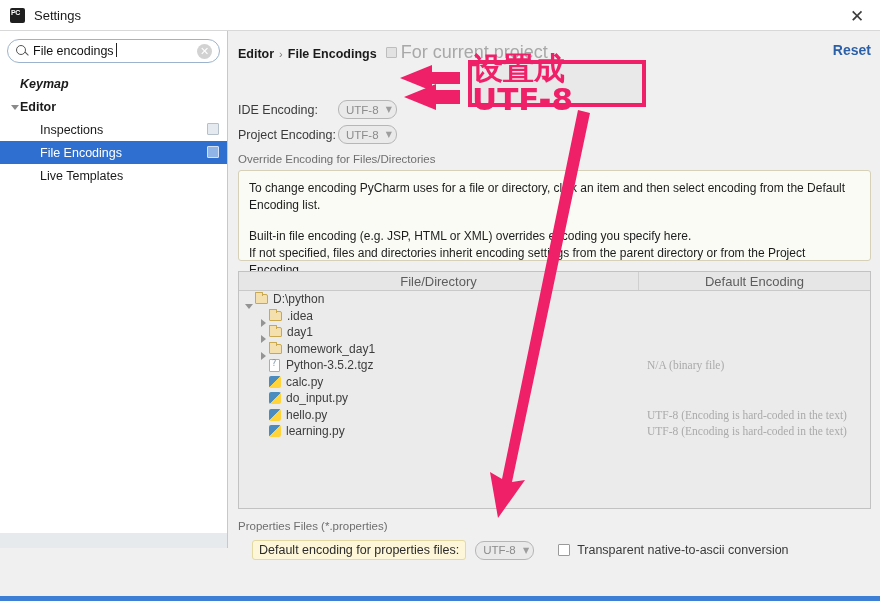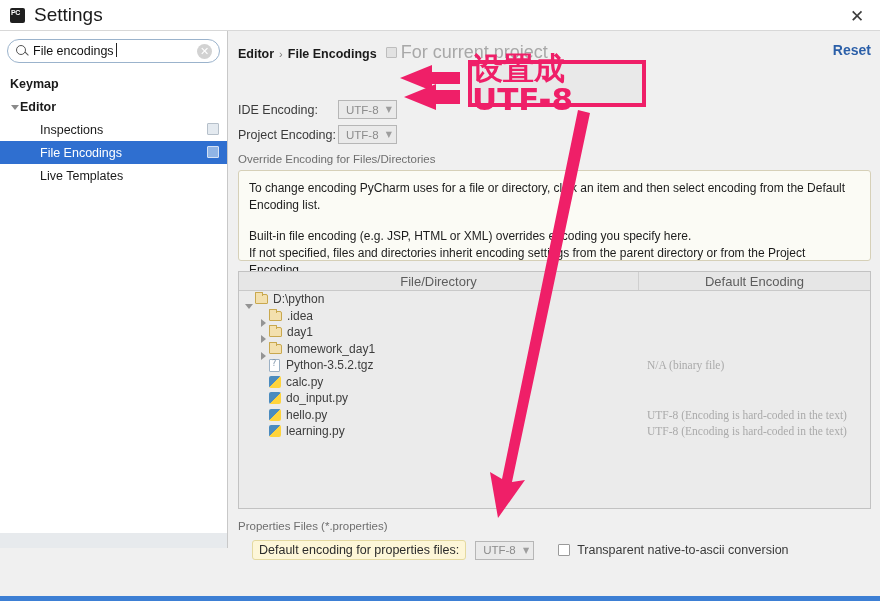--- a/index.html
+++ b/index.html
@@ -26,21 +26,21 @@
     width: 15px; height: 15px; margin-left: 10px;
     background: #1f1f1f; border-radius: 2px;
     position: relative; flex: none;
   }
   .pc-icon::after {
     content: "PC"; position: absolute; left: 1px; top: 1px;
     font-size: 7px; color: #ffffff; font-weight: bold;
     letter-spacing: -0.5px; font-family: "Liberation Sans", sans-serif;
   }
   .title-text {
-    margin-left: 9px; font-size: 19px; color: #1a1a1a;
+    margin-left: 9px; font-size: 13px; color: #1a1a1a;
   }
   .close-btn {
     position: absolute; right: 0; top: 0; width: 46px; height: 31px;
     display: flex; align-items: center; justify-content: center;
     font-size: 17px; color: #3c3c3c; cursor: pointer;
     font-family: "DejaVu Sans", sans-serif;
   }
 
   
   .left-panel {
@@ -132,21 +132,21 @@
     font-size: 14px; color: #2b5fa8; cursor: pointer; font-weight: bold;
   }
 
   .enc-row {
     position: absolute; display: flex; align-items: center;
     font-size: 12.5px; color: #3a3a3a;
   }
   .enc-label { width: 100px; }
   .combo {
     height: 19px; min-width: 59px; border: 1px solid #b6b6b6;
-    background: #eaeaea; border-radius: 0;
+    background: #eaeaea; border-radius: 9px;
     display: flex; align-items: center; justify-content: space-between;
     padding: 0 4px 0 7px; font-size: 11.5px; color: #8c8c8c; cursor: pointer;
   }
   .combo .caret {
     margin-left: 5px; font-size: 8px; color: #9d9d9d;
     font-family: "DejaVu Sans", sans-serif;
   }
 
   .sect-title {
     position: absolute; font-size: 11.5px; color: #6e6e6e;
@@ -287,21 +287,21 @@
 
   <div class="left-panel">
     <div class="search-wrap">
       <div class="search-box">
         <span class="search-ico"></span>
         <span class="search-val">File encodings</span>
         <span class="clear-ico">✕</span>
       </div>
     </div>
     <div class="tree" id="sidebar-tree">
-        <div class="tree-row bold" style="padding-left: 0;">
+        <div class="tree-row bold" style="padding-left: 10px; font-style: italic;">
           <span class="twisty"></span>
           <span>Keymap</span>
         </div>
         <div class="tree-row bold" style="padding-left: 10px;">
           <span class="twisty down"></span>
           <span>Editor</span>
         </div>
         <div class="tree-row" style="padding-left: 30px;">
           <span class="twisty"></span>
           <span>Inspections</span>

